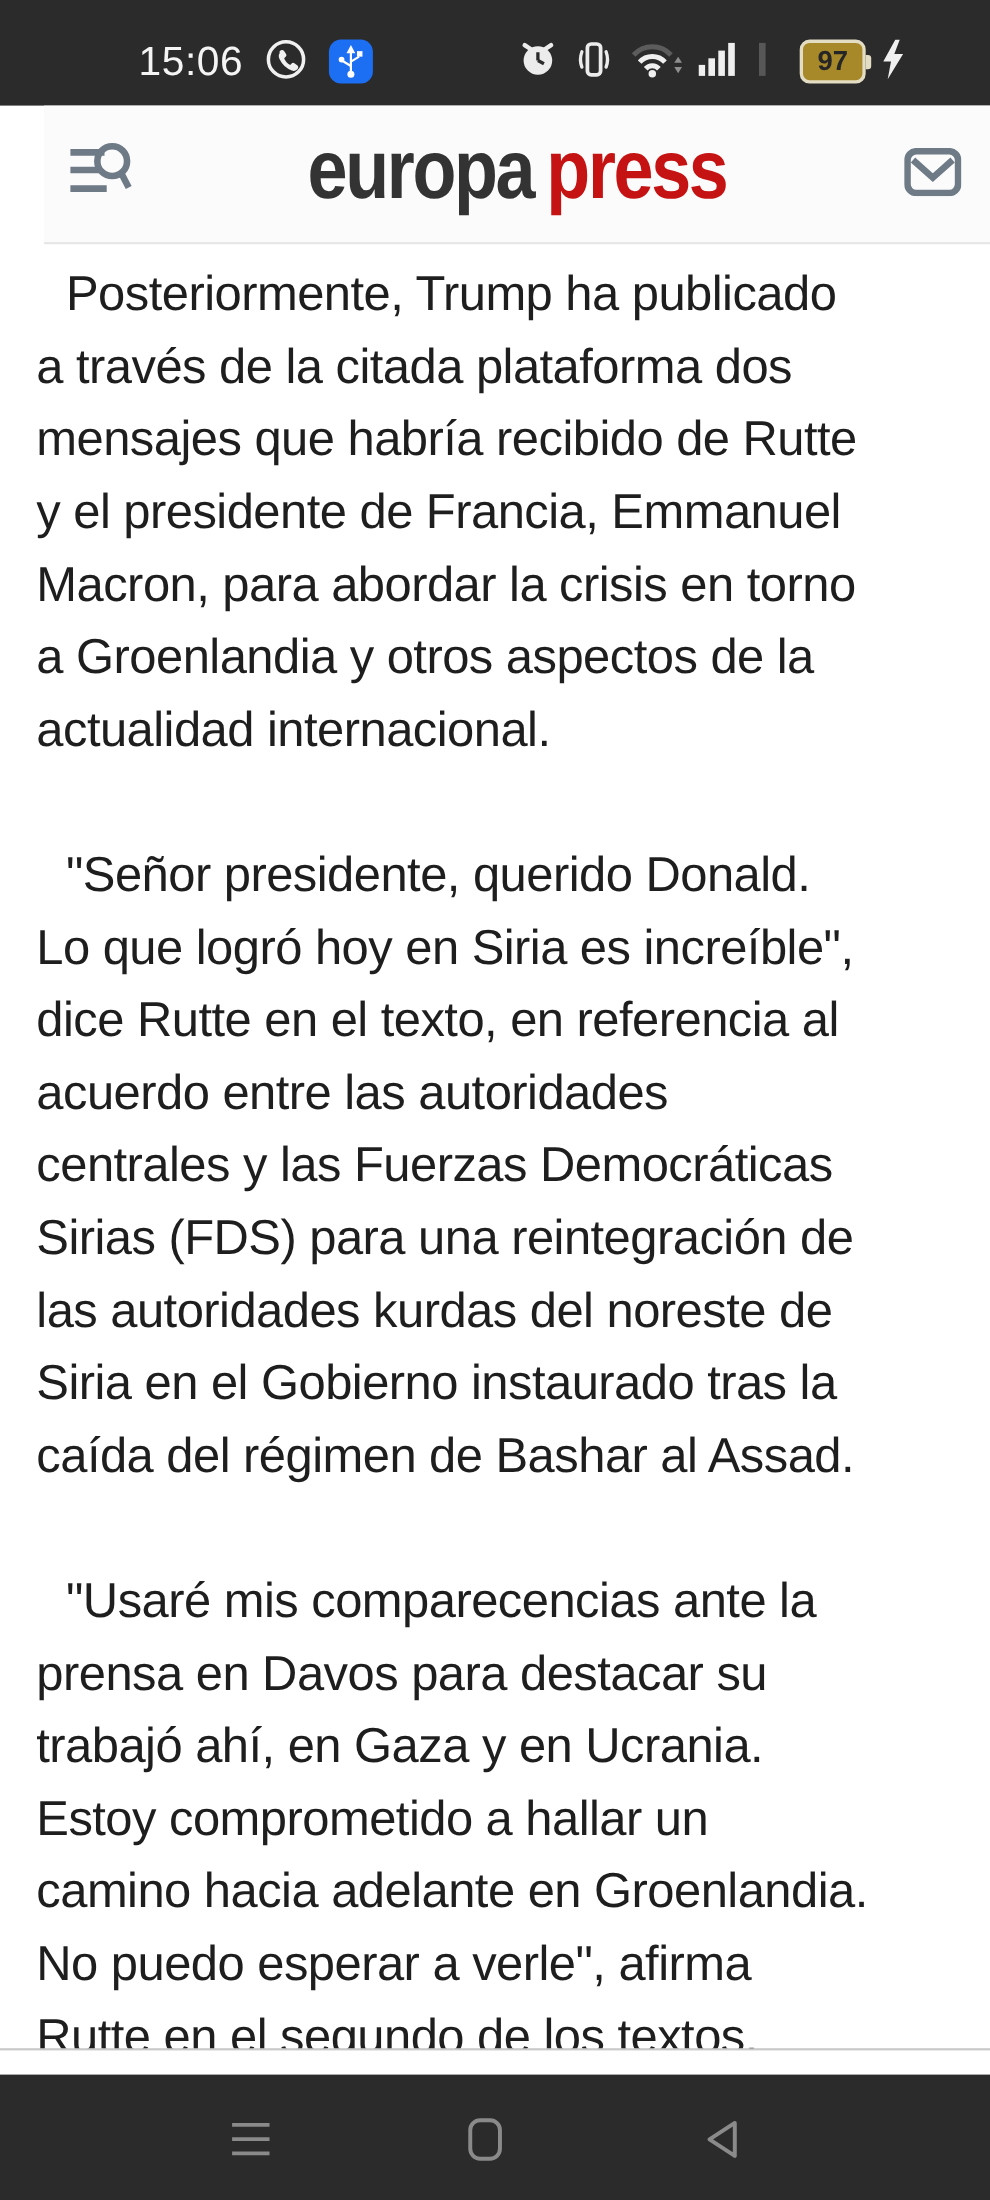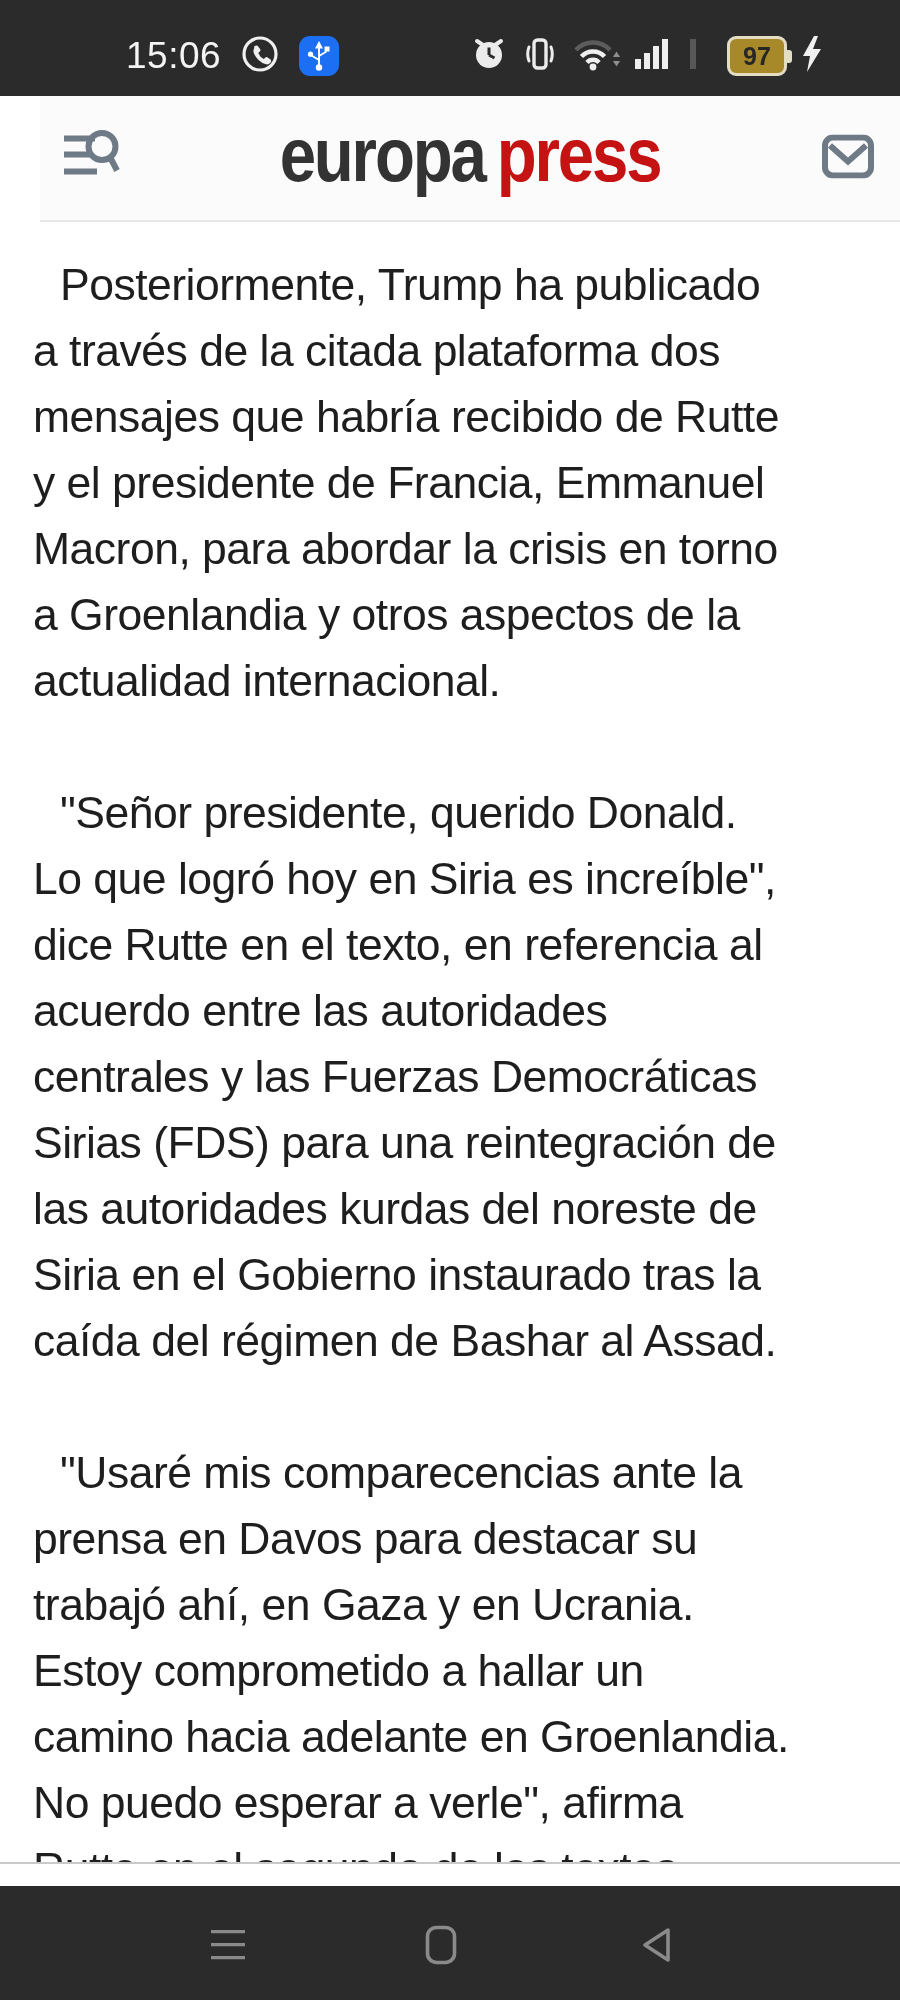--- a/index.html
+++ b/index.html
@@ -49,21 +49,21 @@
     position: absolute; left: 50%; top: 50%;
     transform: translate(-50%, -54%) scaleX(0.86);
     font-weight: bold; font-size: 76px; letter-spacing: -2.5px;
     white-space: nowrap; color: #333333; cursor: pointer;
   }
   .logo .accent { margin-left: 14px; }
 
   
   .article {
     height: 1640px; background: #ffffff; overflow: hidden;
-    padding: 30px 33px 0 33px;
+    padding: 13px 33px 0 33px;
     font-size: 44.5px; line-height: 66px; letter-spacing: -0.5px;
     color: #1e1e1e;
   }
   .article p.para { white-space: pre; text-indent: 27px; margin: 0 0 66px 0; overflow: hidden; }
 
   
   .bottom-strip { height: 24px; background: #ffffff; border-top: 2px solid #c9c9c9; }
   .navbar { position: relative; height: 114px; background: #2b2b2b; }
   .nav-btn {
     position: absolute; top: 50%; transform: translate(-50%, -42%);

